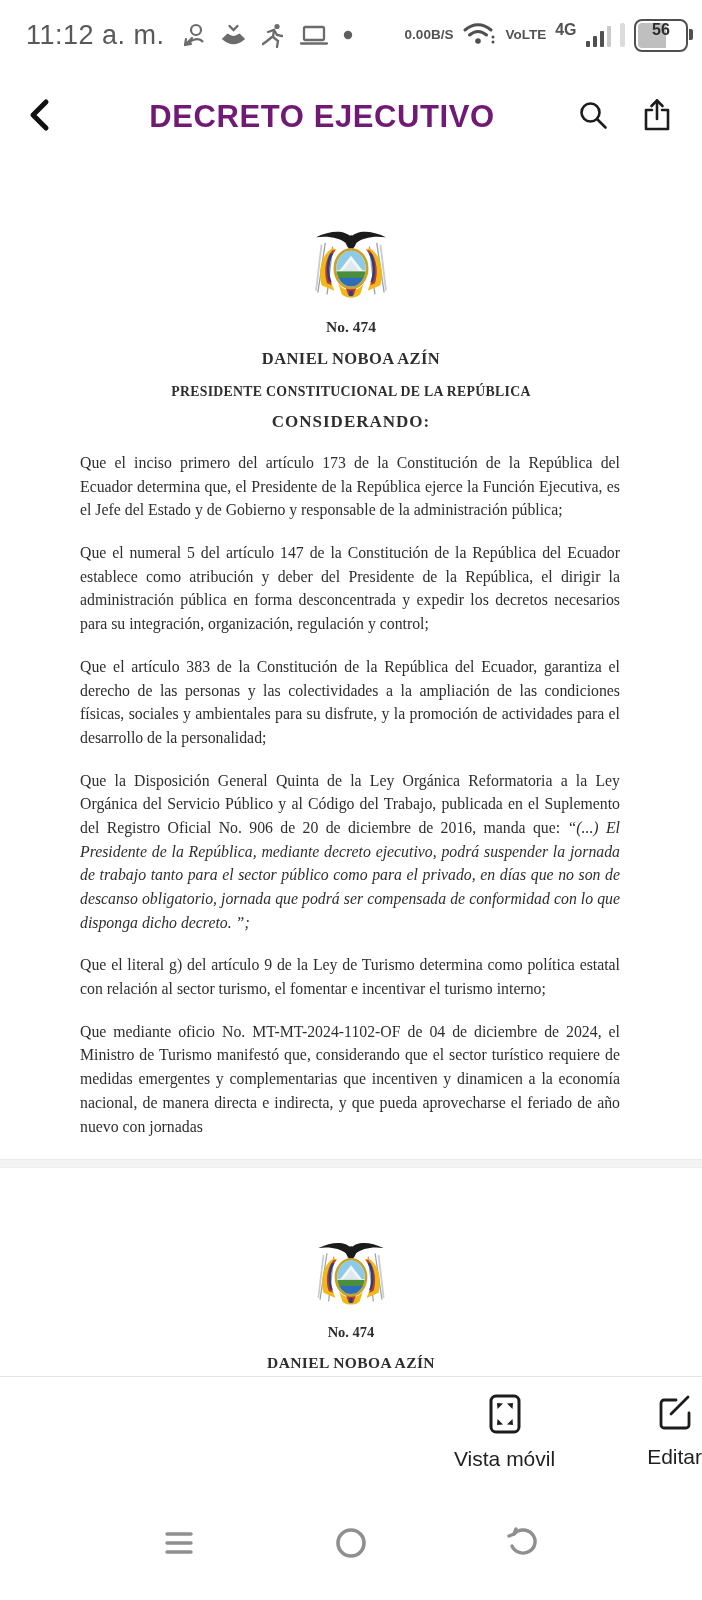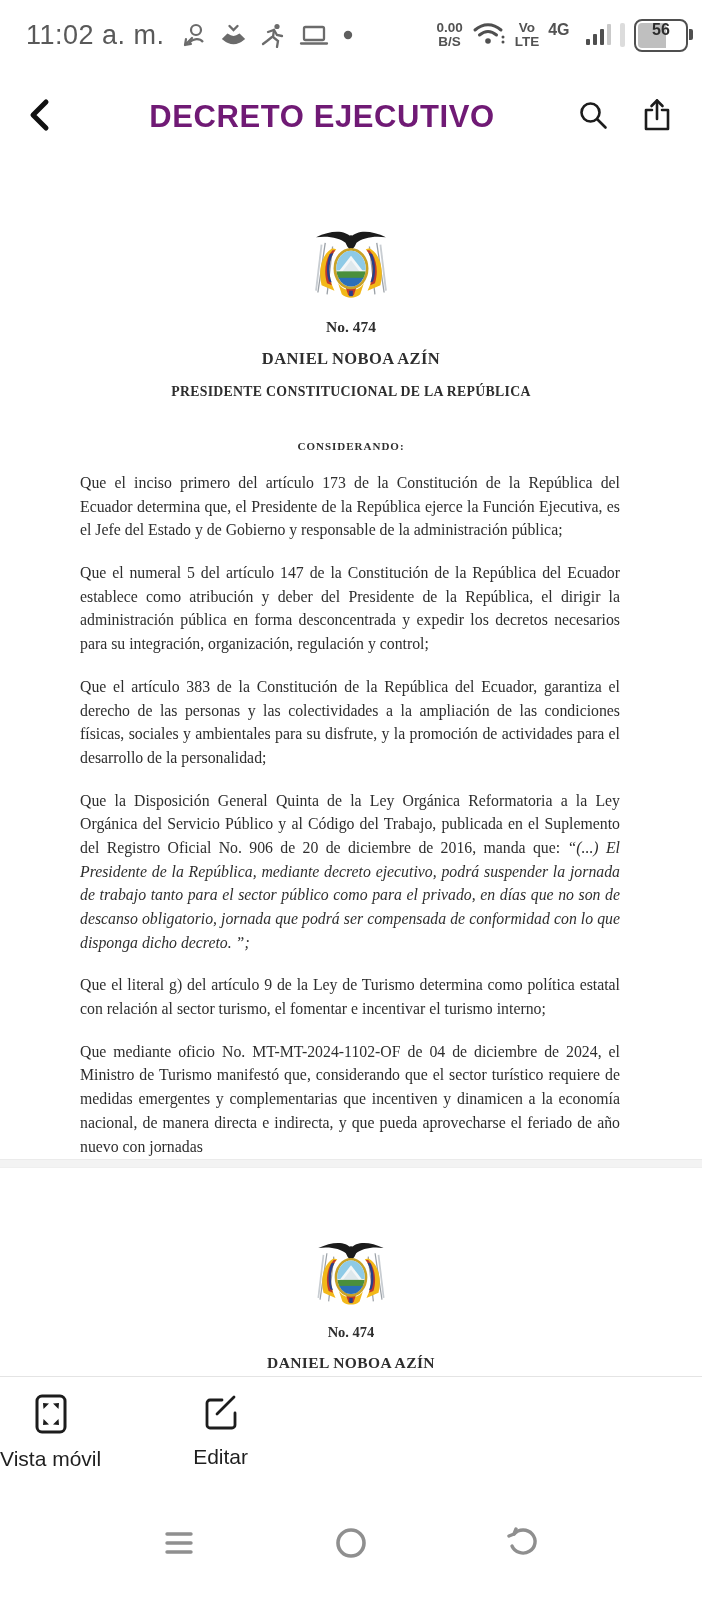--- a/index.html
+++ b/index.html
@@ -4,22 +4,22 @@
 <style>
   html,body{margin:0;padding:0;background:#fff;}
   body{width:702px;height:1600px;overflow:hidden;font-family:"Liberation Sans",sans-serif;color:#333;position:relative;}
 
   
   .status-bar{height:70px;display:flex;align-items:center;padding:0 14px 0 26px;box-sizing:border-box;color:#5c5c5c;}
   .sb-time{font-size:27px;color:#595959;letter-spacing:.5px;white-space:nowrap;}
   .sb-left-icons{display:flex;align-items:center;gap:13px;margin-left:16px;flex:1;}
   .sb-left-icons svg{display:block;}
   .sb-right{display:flex;align-items:center;gap:9px;}
-  .sb-stack{display:flex;flex-direction:column;align-items:center;line-height:14px;font-size:13.5px;color:#525252;font-weight:700;}
-  .sb-4g{display:flex;align-items:flex-start;gap:16px;}
+  .sb-stack{display:flex;flex-direction:row;align-items:center;line-height:14px;font-size:13.5px;color:#525252;font-weight:700;}
+  .sb-4g{display:flex;align-items:flex-end;gap:9px;}
   .sb-4g .lbl{font-size:16px;font-weight:700;color:#525252;line-height:14px;margin-bottom:10px;}
   .bars{display:flex;align-items:flex-end;gap:2.5px;height:22px;}
   .bars i{display:block;width:4.5px;background:#4f4f4f;border-radius:1px;}
   .bars i.dim{background:#c9c9c9;}
   .sim2{width:5px;height:24px;background:#dcdcdc;border-radius:2px;}
   .battery{position:relative;width:50px;height:29px;border:2.5px solid #4f4f4f;border-radius:8px;display:flex;align-items:flex-start;justify-content:center;font-weight:bold;}
   .battery .fill{position:absolute;left:2px;top:2px;bottom:2px;width:55%;background:#bfbfbf;border-radius:4px 0 0 4px;}
   .battery .pct{position:relative;font-size:16px;color:#2c2c2c;z-index:1;}
   .battery .nub{position:absolute;right:-7px;top:8px;width:4px;height:11px;background:#4f4f4f;border-radius:0 2px 2px 0;}
 
@@ -31,32 +31,32 @@
   .hdr-actions .ic{width:38px;height:38px;display:flex;align-items:center;justify-content:center;cursor:pointer;}
 
   
   .doc{background:#fff;}
   .page1{height:995px;box-sizing:border-box;padding-top:60px;overflow:hidden;}
   .coa{display:block;margin:0 auto;}
   .doc-center{text-align:center;font-family:"Liberation Serif",serif;color:#2e2e2e;}
   .doc-num{font-size:15.5px;font-weight:700;margin-top:14px;}
   .doc-author{font-size:16.5px;font-weight:700;letter-spacing:.4px;margin-top:13px;}
   .doc-author-title{font-size:13.8px;font-weight:700;letter-spacing:.3px;margin-top:15px;}
-  .doc-heading{font-size:11px;font-weight:700;letter-spacing:1px;margin-top:40px;}
+  .doc-heading{font-size:17px;font-weight:700;letter-spacing:1px;margin-top:12px;}
   .doc-body{padding:0 82px 0 80px;font-family:"Liberation Serif",serif;font-size:15.8px;line-height:1.5;color:#2e2e2e;text-align:justify;}
   .doc-body p{margin:19px 0 0 0;}
   .doc-body .q{font-style:italic;}
 
   .page-sep{height:9px;background:#f3f3f3;border-top:1px solid #ebebeb;border-bottom:1px solid #efefef;box-sizing:border-box;}
   .page2{height:208px;box-sizing:border-box;padding-top:68px;overflow:hidden;}
   .page2 .doc-num{font-size:14.5px;}
   .page2 .doc-author{font-size:15.5px;}
 
   
-  .toolbar{height:114px;border-top:1px solid #e4e4e4;display:flex;align-items:flex-start;justify-content:flex-start;gap:92px;padding-top:16px;box-sizing:border-box;background:#fff;}
+  .toolbar{height:114px;border-top:1px solid #e4e4e4;display:flex;align-items:flex-start;justify-content:flex-end;gap:92px;padding-top:16px;box-sizing:border-box;background:#fff;}
   .tool{display:flex;flex-direction:column;align-items:center;gap:8px;cursor:pointer;}
   .tool .tlabel{font-size:21px;color:#1f1f1f;}
 
   
   .navbar{height:110px;display:flex;align-items:center;justify-content:space-between;padding:0 157px;box-sizing:border-box;background:#fff;}
   .nav-btn{width:44px;height:44px;display:flex;align-items:center;justify-content:center;cursor:pointer;}
 </style>
 </head>
 <body>
 
@@ -98,21 +98,21 @@
         <path d="M36 50 L50 32 L64 50 Z" fill="#f4f7f8"></path>
         <path d="M40 50 L50 37 L60 50 Z" fill="#dfe8ec"></path>
         <rect x="30" y="49" width="40" height="8" fill="#4a8f3c"></rect>
         <rect x="30" y="56" width="40" height="10" fill="#2a6fb8"></rect>
       </g>
     </g>
   </defs>
 </svg>
 
 <div class="status-bar">
-  <span class="sb-time">11:02 a. m.</span>
+  <span class="sb-time">11:12 a. m.</span>
   <div class="sb-left-icons">
     <span>
       <svg width="26" height="26" viewBox="0 0 26 26" fill="none" stroke="#6b6b6b" stroke-width="2.2">
         <circle cx="15" cy="8" r="5"></circle>
           <path d="M8 22 a8 7 0 0 1 14 -2"></path>
         <path d="M4 23 L11 16 M4 23 l6 -1 M4 23 l1 -6" stroke-linecap="round"></path>
       </svg>
     </span>
     <span>
       <svg width="27" height="26" viewBox="0 0 27 26" fill="none" stroke="#6b6b6b" stroke-width="2.4" stroke-linecap="round">

